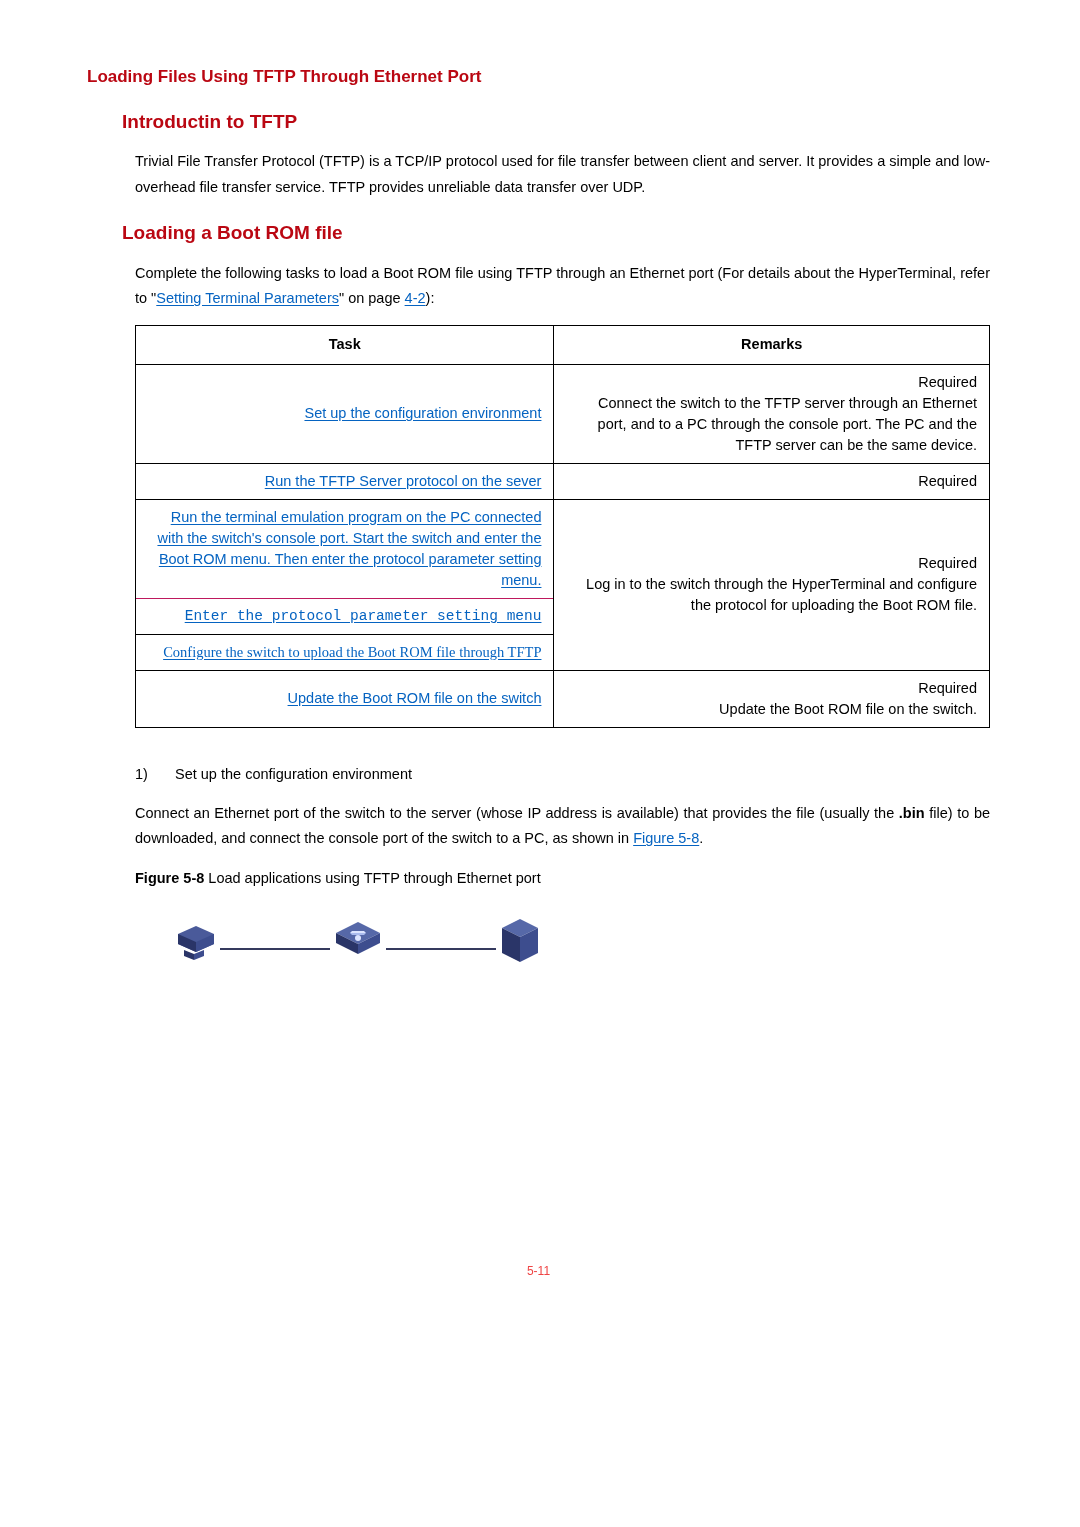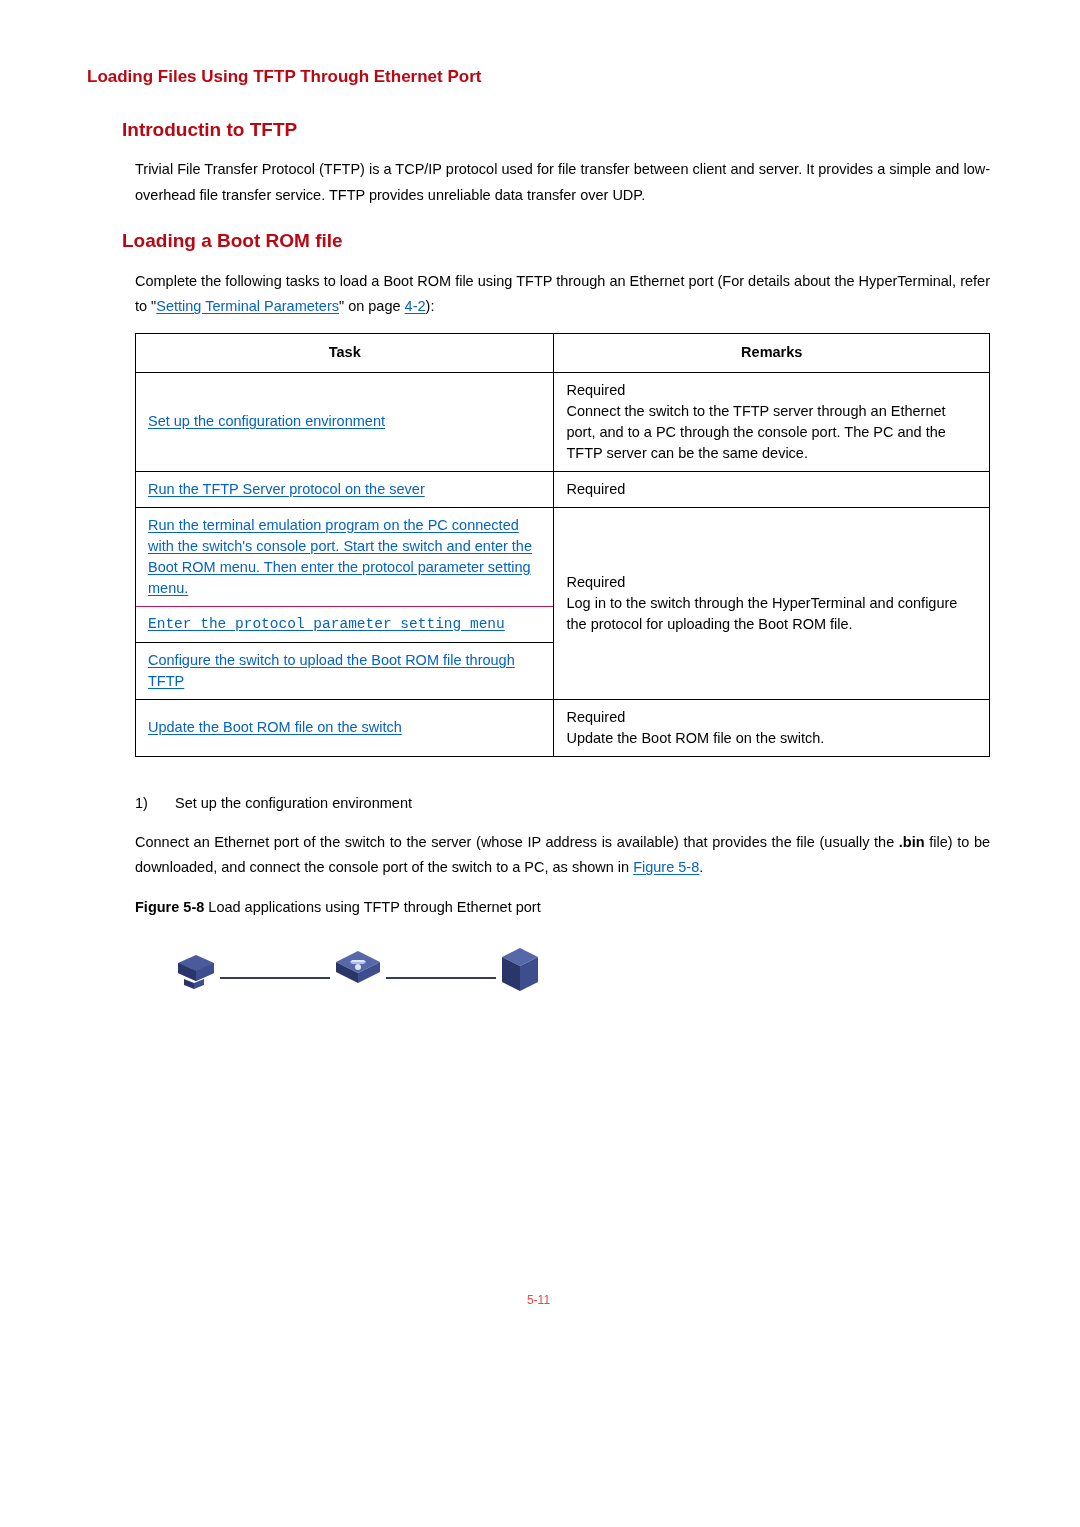--- a/index.html
+++ b/index.html
@@ -13,21 +13,21 @@
       line-height: 1.75;
       color: #000;
       background: #fff;
       width: 1080px;
       padding: 65px 90px 60px 87px;
     }
     .h1 {
       color: #ba0712;
       font-size: 17px;
       font-weight: bold;
-      margin-bottom: 28px;
+      margin-bottom: 20px;
       line-height: 1.4;
     }
     .h2 {
       color: #ba0712;
       font-size: 19px;
       font-weight: bold;
       margin-bottom: 14px;
       margin-top: 20px;
       padding-left: 35px;
       line-height: 1.4;
@@ -47,36 +47,37 @@
       margin-bottom: 34px;
       margin-top: 14px;
     }
     table {
       border-collapse: collapse;
       width: 100%;
     }
     th, td {
       border: 1px solid #000;
       padding: 7px 12px;
-      text-align: left;
+      text-align: right;
       vertical-align: middle;
       font-size: 14.5px;
       line-height: 1.45;
     }
     th {
       font-weight: bold;
       text-align: center;
       padding: 8px 12px;
     }
     td.task-cell { width: 49%; }
     .subtask {
       display: block;
       border-top: 1px solid #000;
       margin: 7px -12px -7px -12px;
       padding: 7px 12px;
+      font-family: Liberation Serif, serif;
     }
     .subtask1 {
       display: block;
       border-top: 1px solid #be185d;
       margin: 7px -12px 0 -12px;
       padding: 7px 12px 0 12px;
       font-family: Liberation Mono, monospace;
     }
     .step-list {
       padding-left: 48px;

